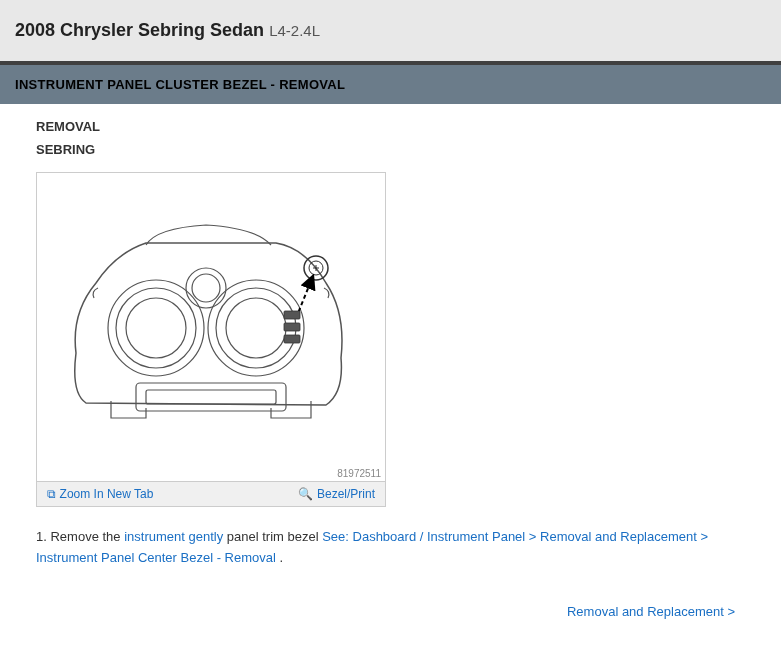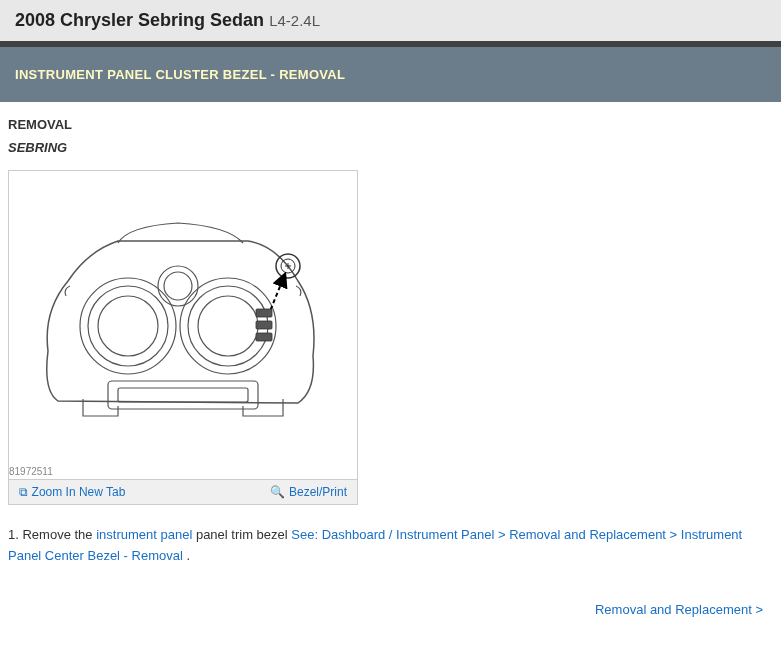--- a/index.html
+++ b/index.html
@@ -8,60 +8,59 @@
       font-size: 13px;
       color: #333;
       background: #fff;
       width: 781px;
       min-height: 670px;
     }
 
     
     .header {
       background: #e8e8e8;
-      padding: 10px 15px;
-      border-bottom: 6px solid #404040;
+      padding: 20px 15px;
+      border-bottom: 4px solid #404040;
     }
     .header-title {
       font-size: 18px;
       font-weight: bold;
       color: #222;
     }
     .header-title .engine {
       font-weight: normal;
       font-size: 15px;
       color: #555;
     }
 
     
     .section-bar {
       background: #6b7c8a;
-      color: #fef9c3;
-      font-size: 13px;
-      font-weight: bold;
-      padding: 20px 15px;
+      color: #000000;
+      font-size: 13px;
+      font-weight: bold;
+      padding: 12px 15px;
       letter-spacing: 0.3px;
     }
 
     
     .content {
-      padding: 15px 8px;
+      padding: 15px 36px;
     }
 
     .removal-label {
       font-weight: bold;
       font-size: 13px;
       margin-bottom: 8px;
     }
 
     .sebring-label {
       font-weight: bold;
       font-size: 13px;
       margin-bottom: 15px;
-      font-style: italic;
     }
 
     
     .image-container {
       border: 1px solid #ccc;
       width: 350px;
       margin-bottom: 20px;
     }
 
     .image-area {
@@ -76,21 +75,21 @@
     }
 
     .image-area svg {
       width: 310px;
       height: 275px;
     }
 
     .image-caption {
       font-size: 10px;
       color: #888;
-      text-align: left;
+      text-align: right;
       padding-right: 4px;
       padding-bottom: 2px;
     }
 
     .image-toolbar {
       background: #f0f0f0;
       border-top: 1px solid #ccc;
       display: flex;
       justify-content: space-between;
       align-items: center;
@@ -210,21 +209,21 @@
       <a href="#">
         <span>🔍</span>
         <span>Bezel/Print</span>
       </a>
     </div>
   </div>
 
   <div class="instructions">
     <p>
       <span>1. Remove the </span>
-      <a href="#">instrument panel</a>
+      <a href="#">instrument gently</a>
       <span> panel trim bezel </span>
       <a href="#">See: Dashboard / Instrument Panel &gt; Removal and Replacement &gt; Instrument Panel Center Bezel - Removal</a>
       <span>.</span>
     </p>
   </div>
 
   <div style="margin-top: 20px; text-align: right; padding-right: 10px;">
     <a href="#" class="nav-link">
       <span>Removal and Replacement &gt;</span>
     </a>

